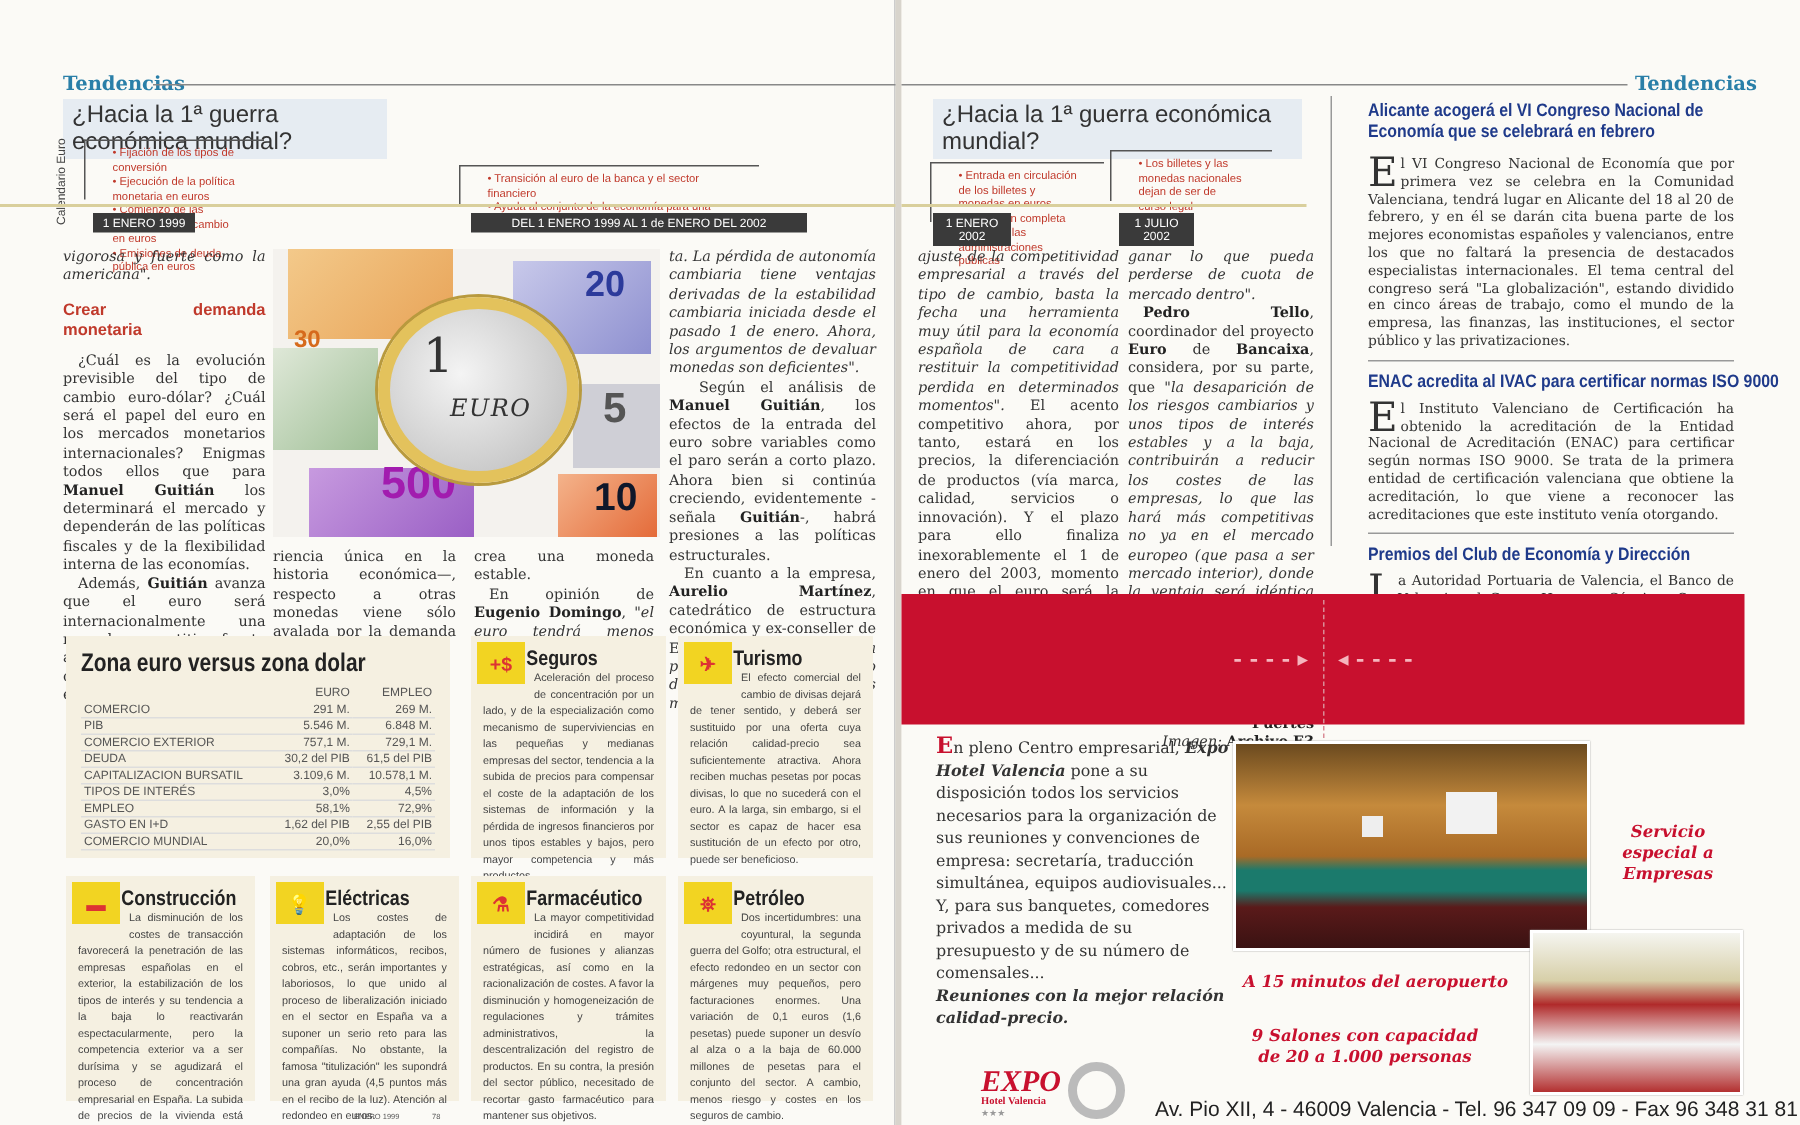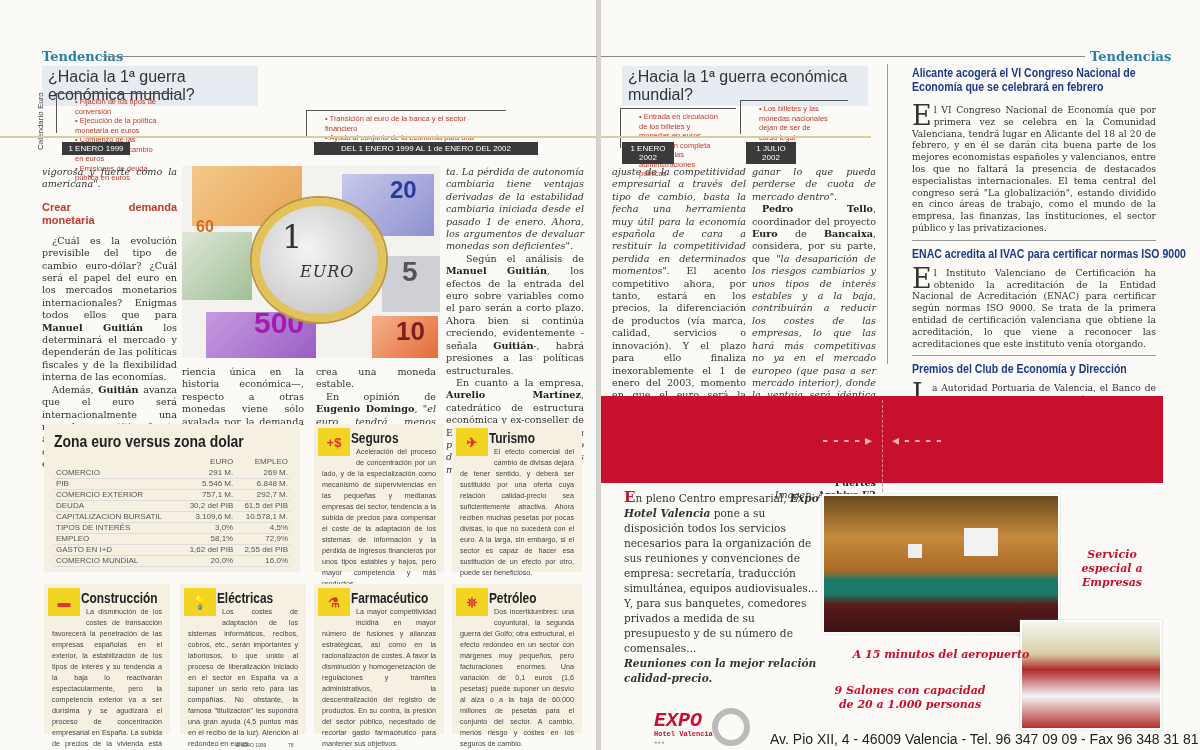--- a/index.html
+++ b/index.html
@@ -35,21 +35,21 @@
 .news-p .dc{float:left;font-size:27px;line-height:22px;margin:1px 2px 0 0;color:#333}
 .sep{height:1px;background:#999;margin:6px 0}
 .banner{position:absolute;left:601px;top:396px;width:562px;height:87px;background:#c8102e;display:flex;align-items:center;justify-content:center;color:#fff;font-style:italic;font-weight:bold;font-size:28px}
 .banner .arr{font-size:14px;font-style:normal;color:#f5b5bd;margin:0 10px}
 .ad-text{position:absolute;font-size:10.6px;line-height:15px;color:#333}
 .ad-text .big{color:#c8102e;font-size:15px;font-weight:bold}
 .photo{position:absolute;border:2px solid #fff;box-shadow:0 0 1px #999}
 .redital{position:absolute;color:#c8102e;font-style:italic;font-weight:bold;font-size:11px;text-align:center;line-height:14px}
 .dash{position:absolute;border-color:#d98b96;border-style:dashed;border-width:0}
 .addr{position:absolute;font-family:"Liberation Sans",sans-serif;font-size:14px;color:#222}
-.logo{position:absolute;font-family:Liberation Mono, monospace}
+.logo{position:absolute;font-family:Liberation Serif, serif}
 .folio{position:absolute;font-family:"Liberation Sans",sans-serif;font-size:5px;color:#555}
 </style>
 </head>
 <body>
 
 <div class="page left"></div>
 <div class="gutter"></div>
 <div class="page right"></div>
 
 <div class="section" style="left:42px;top:49px">Tendencias</div>
@@ -74,30 +74,30 @@
 
 <div class="col" style="left:42px;top:166px;width:135px">
   <p><i>vigorosa y fuerte como la americana".</i></p>
   <div class="subhead">Crear demanda monetaria</div>
   <p style="text-indent:10px"><span>¿Cuál es la evolución previsible del tipo de cambio euro-dólar? ¿Cuál será el papel del euro en los mercados monetarios internacionales? Enigmas todos ellos que para </span><b>Manuel Guitián</b><span> los determinará el mercado y dependerán de las políticas fiscales y de la flexibilidad interna de las economías.</span></p>
   <p style="text-indent:10px"><span>Además, </span><b>Guitián</b><span> avanza que el euro será internacionalmente una moneda competitiva frente al dólar y al yen. La competencia que cree el euro —como expe-</span></p>
 </div>
 
 <div class="euro-img" style="left:182px;top:166px;width:258px;height:192px">
   <div style="position:absolute;left:10px;top:0;width:110px;height:60px;background:linear-gradient(135deg,#f3c98a,#e8a357)"></div>
-  <div style="position:absolute;left:14px;top:52px;font:bold 16px 'Liberation Sans',sans-serif;color:#d66a1c">60</div>
+  <div style="position:absolute;left:14px;top:52px;font:bold 16px 'Liberation Sans',sans-serif;color:#d66a1c">30</div>
   <div style="position:absolute;left:160px;top:8px;width:92px;height:62px;background:linear-gradient(135deg,#c8c9ea,#8e90d0)"></div>
   <div style="position:absolute;left:208px;top:10px;font:bold 24px 'Liberation Sans',sans-serif;color:#2c3a9b">20</div>
   <div style="position:absolute;left:0;top:66px;width:70px;height:68px;background:linear-gradient(135deg,#dfe8d8,#9fbf96)"></div>
   <div style="position:absolute;left:200px;top:90px;width:58px;height:56px;background:#cfcfd6"></div>
   <div style="position:absolute;left:220px;top:90px;font:bold 28px 'Liberation Sans',sans-serif;color:#555">5</div>
   <div style="position:absolute;left:24px;top:146px;width:110px;height:46px;background:linear-gradient(135deg,#c79adf,#9a5fc5)"></div>
   <div style="position:absolute;left:72px;top:140px;font:bold 30px 'Liberation Sans',sans-serif;color:#a21caf">500</div>
   <div style="position:absolute;left:190px;top:150px;width:66px;height:42px;background:linear-gradient(135deg,#f4b38b,#e46b3a)"></div>
-  <div style="position:absolute;left:214px;top:150px;font:bold 26px 'Liberation Sans',sans-serif;color:#7f1d1d">10</div>
+  <div style="position:absolute;left:214px;top:150px;font:bold 26px 'Liberation Sans',sans-serif;color:#0f172a">10</div>
   <div style="position:absolute;left:70px;top:32px;width:134px;height:124px;border-radius:50%;background:radial-gradient(circle at 40% 40%,#f4f4f4,#b9b9b9);border:8px solid #e3c25c;box-shadow:0 0 0 2px #b89a3e"></div>
   <div style="position:absolute;left:100px;top:52px;font:32px 'DejaVu Serif',serif;color:#333">1</div>
   <div style="position:absolute;left:118px;top:96px;font:italic 16px 'DejaVu Serif',serif;color:#333;letter-spacing:1px">EURO</div>
 </div>
 
 <div class="col" style="left:182px;top:366px;width:122px">
   <p>riencia única en la historia económica—, respecto a otras monedas viene sólo avalada por la demanda que</p>
 </div>
 <div class="col" style="left:316px;top:366px;width:120px">
   <p>crea una moneda estable.</p>
@@ -124,21 +124,21 @@
           <td class="v">269 M.</td>
         </tr>
     <tr>
           <td>PIB</td>
           <td class="v">5.546 M.</td>
           <td class="v">6.848 M.</td>
         </tr>
     <tr>
           <td>COMERCIO EXTERIOR</td>
           <td class="v">757,1 M.</td>
-          <td class="v">292,7 M.</td>
+          <td class="v">729,1 M.</td>
         </tr>
     <tr>
           <td>DEUDA</td>
           <td class="v">30,2 del PIB</td>
           <td class="v">61,5 del PIB</td>
         </tr>
     <tr>
           <td>CAPITALIZACION BURSATIL</td>
           <td class="v">3.109,6 M.</td>
           <td class="v">10.578,1 M.</td>
@@ -253,21 +253,21 @@
   <b><i>Reuniones con la mejor relación calidad-precio.</i></b>
 </div>
 
 <div class="photo" style="left:822px;top:494px;width:238px;height:140px;background:linear-gradient(180deg,#6b4a1f 0%,#c58a3c 30%,#a96a26 55%,#1b7a6c 62%,#1b7a6c 72%,#5a1a1a 80%,#3a1212 100%)">
   <div style="position:absolute;left:140px;top:32px;width:34px;height:28px;background:#f2f2f2"></div>
   <div style="position:absolute;left:84px;top:48px;width:14px;height:14px;background:#eee"></div>
 </div>
 <div class="photo" style="left:1020px;top:620px;width:142px;height:110px;background:linear-gradient(180deg,#f5f5f0 0%,#d7cfa8 30%,#b02a2a 45%,#f4f4f4 70%,#b33030 100%)"></div>
 
 <div class="redital" style="left:1064px;top:548px;width:96px">Servicio especial a Empresas</div>
-<div class="redital" style="left:846px;top:648px;width:190px">A 15 minutos del aeropuerto</div>
+<div class="redital" style="left:822px;top:648px;width:190px">A 15 minutos del aeropuerto</div>
 <div class="redital" style="left:830px;top:684px;width:160px">9 Salones con capacidad de 20 a 1.000 personas</div>
 
 <div class="logo" style="left:654px;top:712px">
   <div style="color:#c8102e;font-weight:bold;font-style:italic;font-size:20px;line-height:18px">EXPO</div>
   <div style="color:#c8102e;font-size:7px;font-weight:bold">Hotel Valencia</div>
   <div style="color:#999;font-size:6px">★★★</div>
 </div>
 <div style="position:absolute;left:712px;top:708px;width:38px;height:38px;border-radius:50%;border:6px solid #bbb"></div>
 <div class="addr" style="left:770px;top:731px">Av. Pio XII, 4 - 46009 Valencia - Tel. 96 347 09 09 - Fax 96 348 31 81</div>
 

